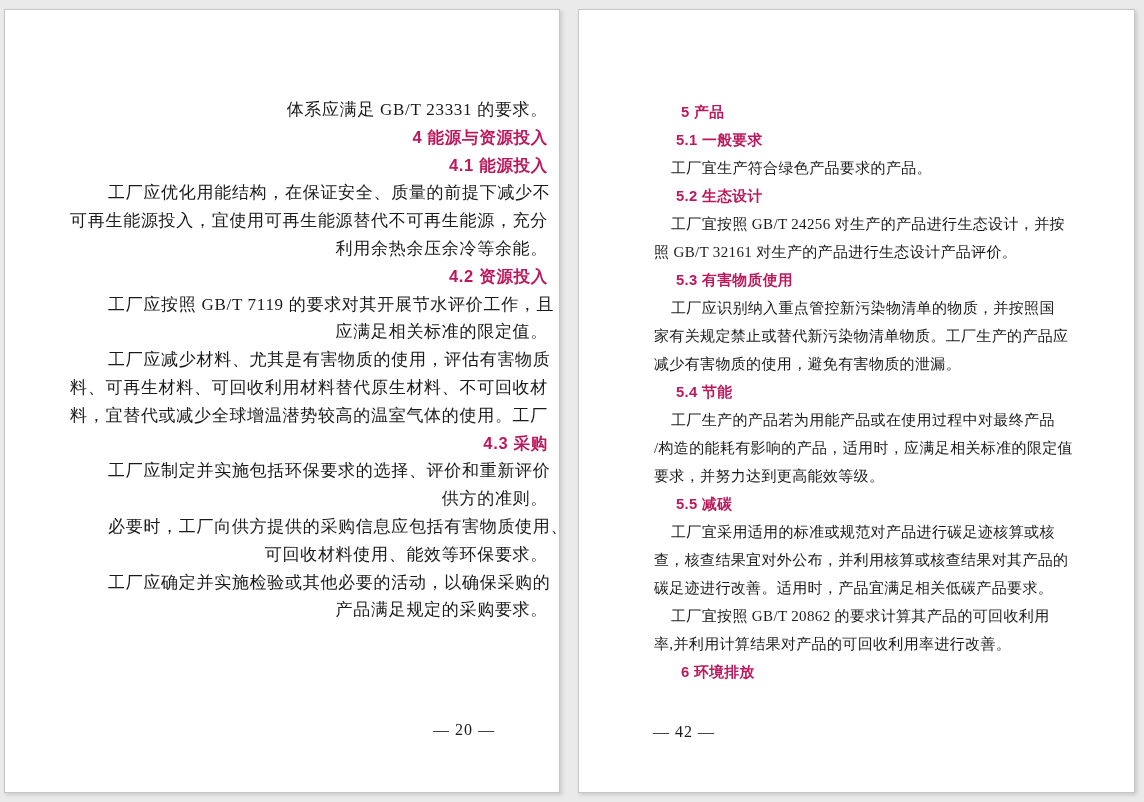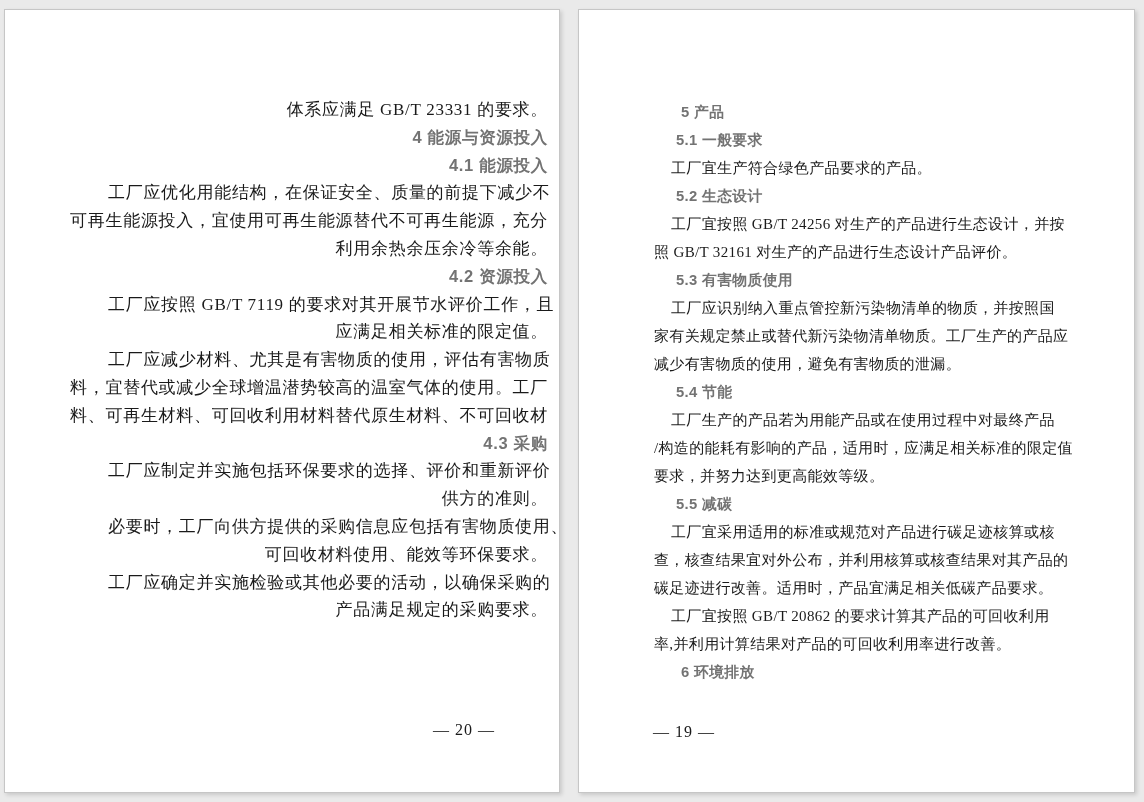--- a/index.html
+++ b/index.html
@@ -39,21 +39,21 @@
   #page-42 .line { font-size: 15px; line-height: 28px;  letter-spacing: 0.35px; }
 
   
   #page-41 .pf { padding-left: 42px; }
   #page-42 .pf { padding-left: 17px; }
 
   
   .c, .s {
     font-weight: 700;
     font-family: "Liberation Sans", "DejaVu Sans", sans-serif;
-    color: #737373;
+    color: #be185d;
   }
   #page-41 .c { padding-left: 31px; }
   #page-41 .s { padding-left: 27px; }
   #page-42 .c { padding-left: 27px; }
   #page-42 .s { padding-left: 22px; }
   #page-41 .c, #page-41 .s { font-size: 16.5px; }
   #page-42 .c, #page-42 .s { font-size: 14.8px; }
 
   .pagenum {
     position: absolute;
@@ -73,22 +73,22 @@
       <div class="line pc">体系应满足 GB/T 23331 的要求。</div>
       <div class="line c">4 能源与资源投入</div>
       <div class="line s">4.1 能源投入</div>
       <div class="line pf">工厂应优化用能结构，在保证安全、质量的前提下减少不</div>
       <div class="line pc">可再生能源投入，宜使用可再生能源替代不可再生能源，充分</div>
       <div class="line pc">利用余热余压余冷等余能。</div>
       <div class="line s">4.2 资源投入</div>
       <div class="line pf">工厂应按照 GB/T 7119 的要求对其开展节水评价工作，且</div>
       <div class="line pc">应满足相关标准的限定值。</div>
       <div class="line pf">工厂应减少材料、尤其是有害物质的使用，评估有害物质</div>
+      <div class="line pc">料、可再生材料、可回收利用材料替代原生材料、不可回收材</div>
       <div class="line pc">料，宜替代或减少全球增温潜势较高的温室气体的使用。工厂</div>
-      <div class="line pc">料、可再生材料、可回收利用材料替代原生材料、不可回收材</div>
       <div class="line s">4.3 采购</div>
       <div class="line pf">工厂应制定并实施包括环保要求的选择、评价和重新评价</div>
       <div class="line pc">供方的准则。</div>
       <div class="line pf">必要时，工厂向供方提供的采购信息应包括有害物质使用、</div>
       <div class="line pc">可回收材料使用、能效等环保要求。</div>
       <div class="line pf">工厂应确定并实施检验或其他必要的活动，以确保采购的</div>
       <div class="line pc">产品满足规定的采购要求。</div>
     </div>
   <div class="pagenum">— 20 —</div>
 </div>
@@ -110,14 +110,14 @@
       <div class="line pc">/构造的能耗有影响的产品，适用时，应满足相关标准的限定值</div>
       <div class="line pc">要求，并努力达到更高能效等级。</div>
       <div class="line s">5.5 减碳</div>
       <div class="line pf">工厂宜采用适用的标准或规范对产品进行碳足迹核算或核</div>
       <div class="line pc">查，核查结果宜对外公布，并利用核算或核查结果对其产品的</div>
       <div class="line pc">碳足迹进行改善。适用时，产品宜满足相关低碳产品要求。</div>
       <div class="line pf">工厂宜按照 GB/T 20862 的要求计算其产品的可回收利用</div>
       <div class="line pc">率,并利用计算结果对产品的可回收利用率进行改善。</div>
       <div class="line c">6 环境排放</div>
     </div>
-  <div class="pagenum">— 19 —</div>
+  <div class="pagenum">— 42 —</div>
 </div>
 
 </body></html>

